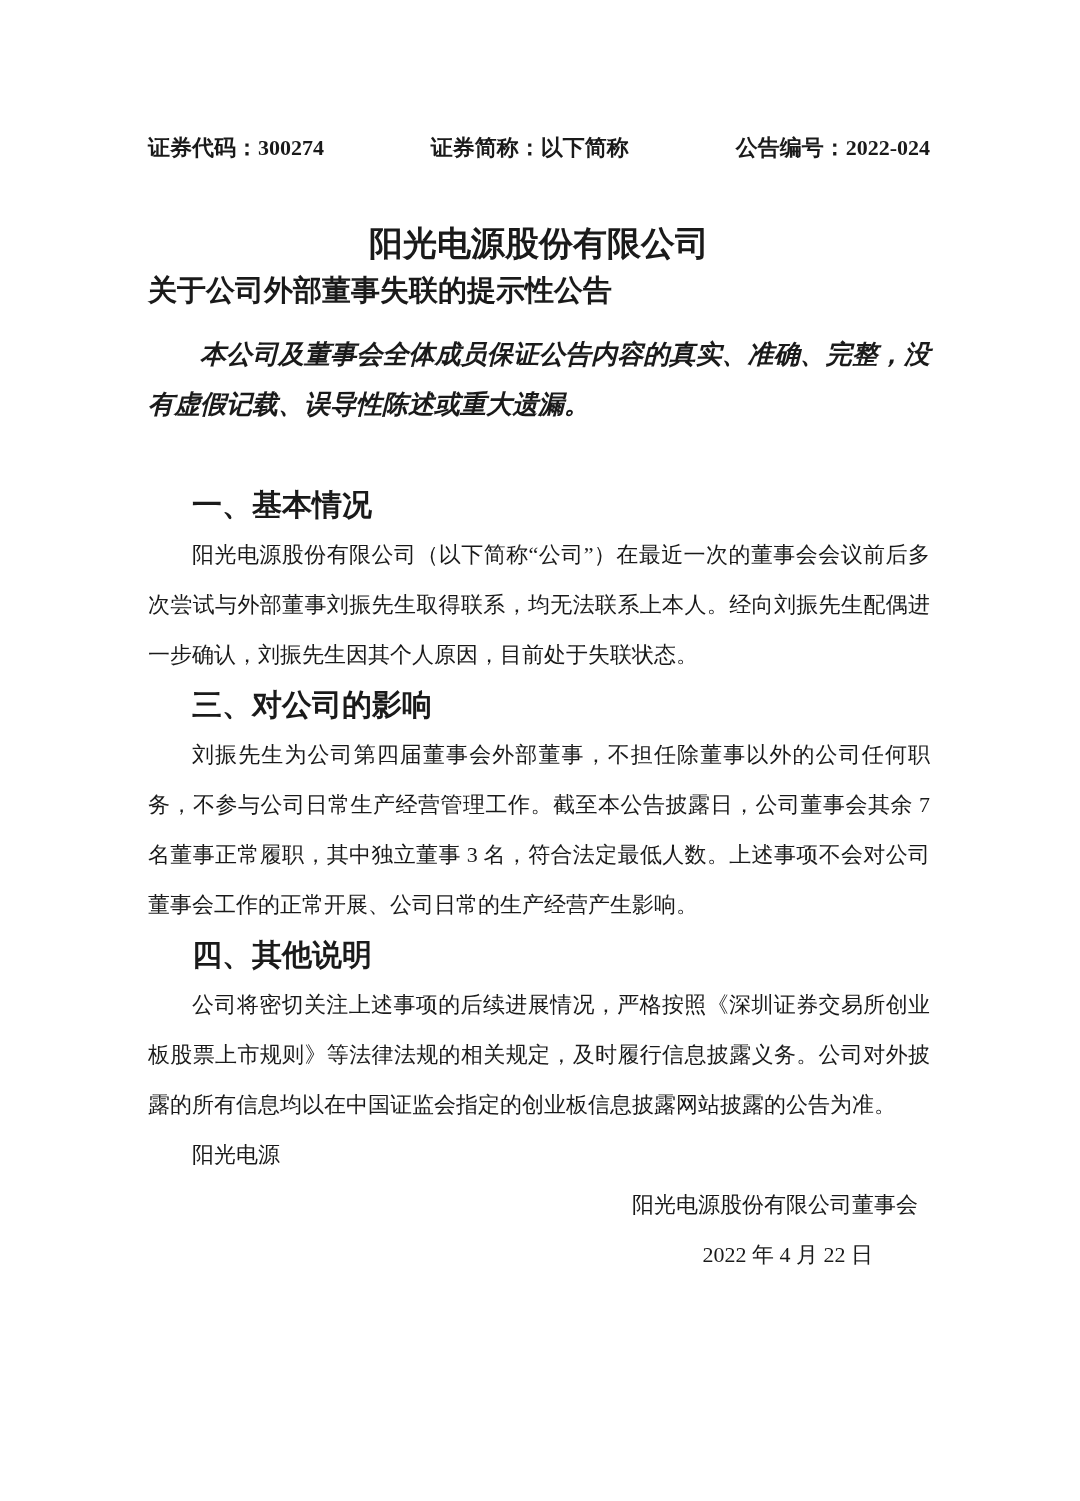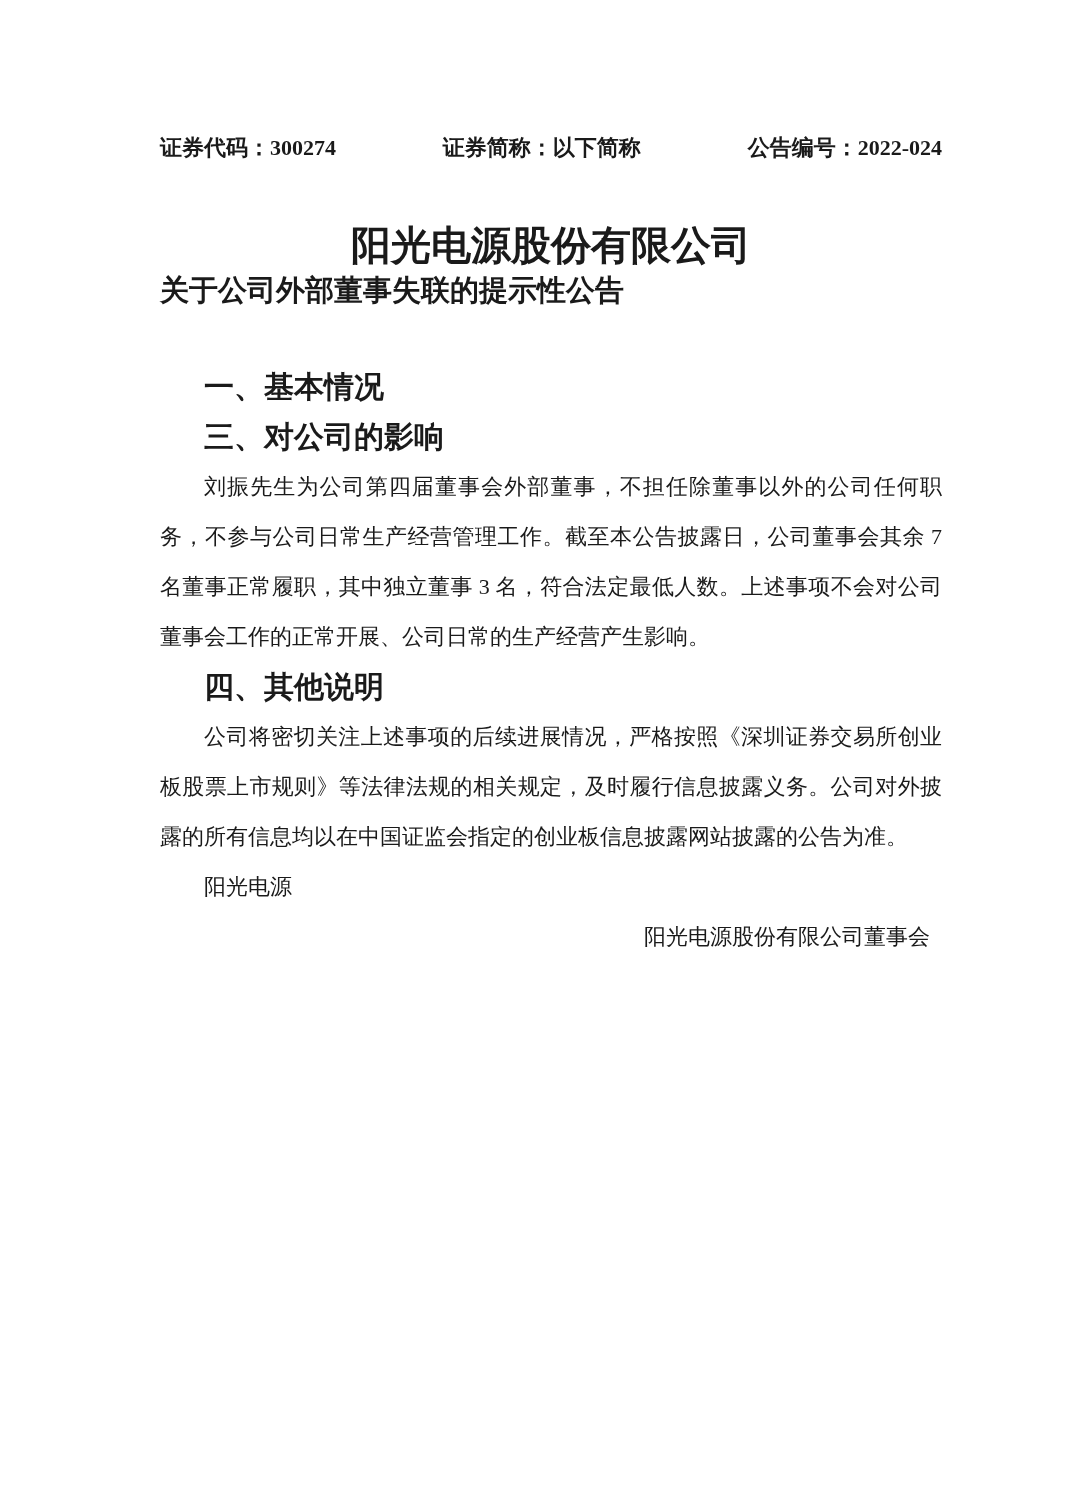--- a/index.html
+++ b/index.html
@@ -7,44 +7,44 @@
   body {
     width: 1080px;
     height: 1501px;
     position: relative;
     font-family: "Liberation Serif", "DejaVu Serif", serif;
     color: #1a1a1a;
     overflow: hidden;
   }
   .page {
     position: absolute;
-    left: 160px;
+    left: 148px;
     top: 0;
     width: 782px;
   }
   
   .header-row {
     margin-top: 133px;
     height: 30px;
     line-height: 30px;
     display: flex;
     justify-content: space-between;
     font-size: 22px;
     font-weight: bold;
     font-family: "Liberation Serif", "DejaVu Serif", serif;
   }
   
   .title {
     margin-top: 61px;
     height: 44px;
     line-height: 44px;
     text-align: center;
-    font-size: 40px;
+    font-size: 34px;
     font-weight: bold;
-    font-family: Liberation Serif, serif;
+    font-family: Liberation Mono, monospace;
   }
   .subtitle {
     height: 44px;
     line-height: 44px;
     text-align: left;
     font-size: 29px;
     font-weight: bold;
     font-family: "Liberation Sans", "DejaVu Sans", sans-serif;
   }
   
@@ -96,30 +96,33 @@
 
   <div class="header-row">
     <span>证券代码：300274</span>
     <span>证券简称：以下简称</span>
     <span>公告编号：2022-024</span>
   </div>
 
   <h1 class="title">阳光电源股份有限公司</h1>
   <h2 class="subtitle">关于公司外部董事失联的提示性公告</h2>
 
+  <p class="statement">本公司及董事会全体成员保证公告内容的真实、准确、完整，没有虚假记载、误导性陈述或重大遗漏。</p>
 
   <div class="doc-body">
 
     <h3>一、基本情况</h3>
+    <p class="para">阳光电源股份有限公司（以下简称“公司”）在最近一次的董事会会议前后多次尝试与外部董事刘振先生取得联系，均无法联系上本人。经向刘振先生配偶进一步确认，刘振先生因其个人原因，目前处于失联状态。</p>
 
 
     <h3>三、对公司的影响</h3>
     <p class="para">刘振先生为公司第四届董事会外部董事，不担任除董事以外的公司任何职务，不参与公司日常生产经营管理工作。截至本公告披露日，公司董事会其余 7 名董事正常履职，其中独立董事 3 名，符合法定最低人数。上述事项不会对公司董事会工作的正常开展、公司日常的生产经营产生影响。</p>
 
     <h3>四、其他说明</h3>
     <p class="para">公司将密切关注上述事项的后续进展情况，严格按照《深圳证券交易所创业板股票上市规则》等法律法规的相关规定，及时履行信息披露义务。公司对外披露的所有信息均以在中国证监会指定的创业板信息披露网站披露的公告为准。</p>
 
     <p class="closing">阳光电源</p>
     <p class="sig">阳光电源股份有限公司董事会</p>
+    <p class="date">2022 年 4 月 22 日</p>
 
   </div>
 
 </div>
 
 </body></html>

